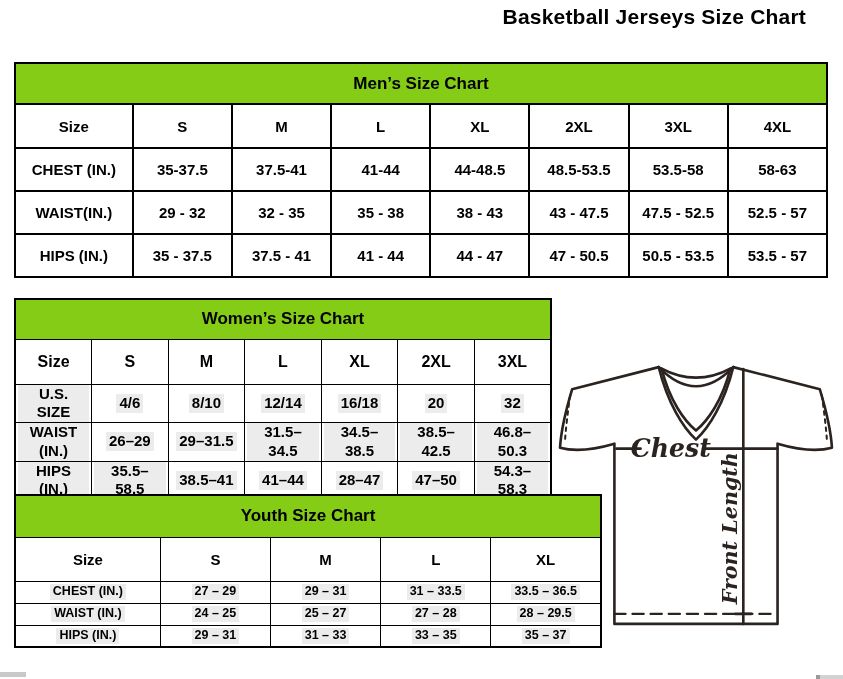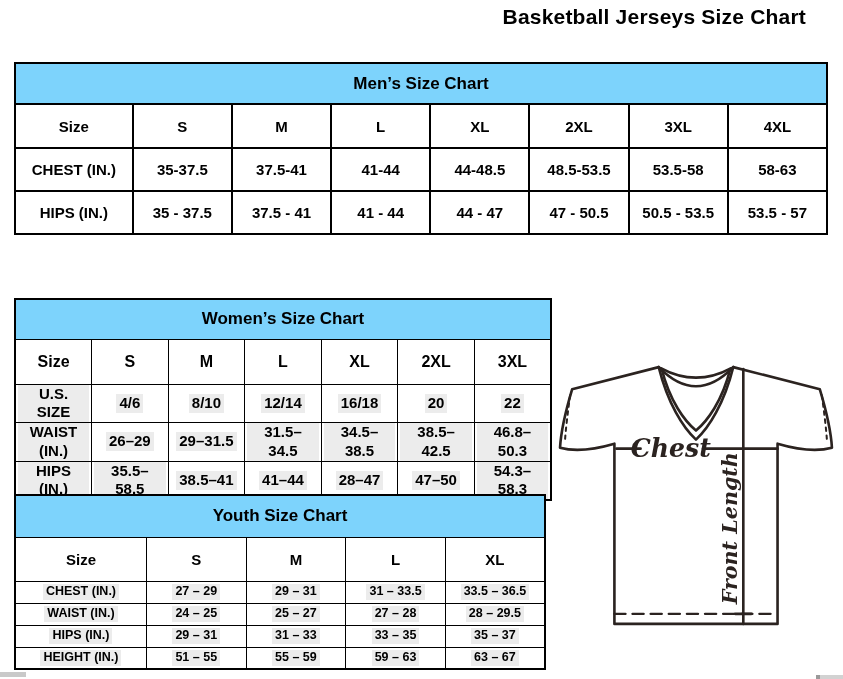--- a/index.html
+++ b/index.html
@@ -7,42 +7,42 @@
               font-family:"Liberation Sans", sans-serif; }
   #page { position:relative; width:843px; height:679px; background:#fff; }
 
   .page-title { position:absolute; top:5px; left:0; width:806px; text-align:right;
                 font-size:21px; font-weight:bold; color:#000; letter-spacing:0.2px; }
 
   table.sizechart { position:absolute; border-collapse:collapse; table-layout:fixed;
                     background:#fff; color:#000; }
   table.sizechart th, table.sizechart td { text-align:center; vertical-align:middle;
                     padding:0 2px; overflow:hidden; }
-  .chart-title { background:#7dd3fc; font-weight:bold; font-size:17px; }
+  .chart-title { background:#84cc16; font-weight:bold; font-size:17px; }
 
   
   table.men { left:14px; top:62px; width:814px; border:2px solid #000; }
   table.men th, table.men td { border:2px solid #000; font-weight:bold; }
   table.men tr.title-row { height:41px; }
   table.men tr.cols-row  { height:44px; }
   table.men tr.data-row  { height:43px; }
   table.men tr.cols-row th { font-size:15px; }
   table.men tr.data-row td { font-size:15px; }
 
   
   table.women { left:14px; top:298px; width:538px; border:2px solid #000; }
   table.women th, table.women td { border:1px solid #000; font-weight:bold;margin-top:32px; }
   table.women tr.title-row { height:40px; }
   table.women tr.cols-row  { height:45px; }
   table.women tr.data-row  { height:23px; }
   table.women tr.cols-row th { font-size:16px; }
   table.women tr.data-row td { font-size:15px; }
 
   
-  table.youth { left:14px; top:494px; width:532px; border:2px solid #000;padding-left:6px; }
+  table.youth { left:14px; top:494px; width:588px; border:2px solid #000;padding-left:6px; }
   table.youth th, table.youth td { border:1px solid #000; font-weight:bold; }
   table.youth tr.title-row { height:42px; }
   table.youth tr.cols-row  { height:44px; }
   table.youth tr.data-row  { height:22px; }
   table.youth tr.cols-row th { font-size:15px; }
   table.youth tr.data-row td { font-size:12.5px; }
 
   .hl { background:#ececec; padding:0 3px; display:inline-block; line-height:1.25; }
 
   
@@ -94,20 +94,30 @@
         <td>CHEST (IN.)</td>
         <td>35-37.5</td>
         <td>37.5-41</td>
         <td>41-44</td>
         <td>44-48.5</td>
         <td>48.5-53.5</td>
         <td>53.5-58</td>
         <td>58-63</td>
       </tr>
       <tr class="data-row">
+        <td>WAIST(IN.)</td>
+        <td>29 - 32</td>
+        <td>32 - 35</td>
+        <td>35 - 38</td>
+        <td>38 - 43</td>
+        <td>43 - 47.5</td>
+        <td>47.5 - 52.5</td>
+        <td>52.5 - 57</td>
+      </tr>
+      <tr class="data-row">
         <td>HIPS (IN.)</td>
         <td>35 - 37.5</td>
         <td>37.5 - 41</td>
         <td>41 - 44</td>
         <td>44 - 47</td>
         <td>47 - 50.5</td>
         <td>50.5 - 53.5</td>
         <td>53.5 - 57</td>
       </tr>
     </tbody>
@@ -136,21 +146,21 @@
         <th>2XL</th>
         <th>3XL</th>
       </tr>
       <tr class="data-row">
         <td><span class="hl">U.S. SIZE</span></td>
         <td><span class="hl">4/6</span></td>
         <td><span class="hl">8/10</span></td>
         <td><span class="hl">12/14</span></td>
         <td><span class="hl">16/18</span></td>
         <td><span class="hl">20</span></td>
-        <td><span class="hl">22</span></td>
+        <td><span class="hl">32</span></td>
       </tr>
       <tr class="data-row">
         <td><span class="hl">WAIST (IN.)</span></td>
         <td><span class="hl">26–29</span></td>
         <td><span class="hl">29–31.5</span></td>
         <td><span class="hl">31.5–34.5</span></td>
         <td><span class="hl">34.5–38.5</span></td>
         <td><span class="hl">38.5–42.5</span></td>
         <td><span class="hl">46.8–50.3</span></td>
       </tr>
@@ -199,27 +209,20 @@
         <td><span class="hl">27 – 28</span></td>
         <td><span class="hl">28 – 29.5</span></td>
       </tr>
       <tr class="data-row">
         <td><span class="hl">HIPS (IN.)</span></td>
         <td><span class="hl">29 – 31</span></td>
         <td><span class="hl">31 – 33</span></td>
         <td><span class="hl">33 – 35</span></td>
         <td><span class="hl">35 – 37</span></td>
       </tr>
-      <tr class="data-row">
-        <td><span class="hl">HEIGHT (IN.)</span></td>
-        <td><span class="hl">51 – 55</span></td>
-        <td><span class="hl">55 – 59</span></td>
-        <td><span class="hl">59 – 63</span></td>
-        <td><span class="hl">63 – 67</span></td>
-      </tr>
     </tbody>
   </table>
 
   <div class="jersey-wrap">
     <svg viewBox="0 0 284 268">
       <g fill="none" stroke="#2b2320" stroke-width="2.6" stroke-linecap="round" stroke-linejoin="round">
 
         <path d="M102,8 L16,30 C10,50 5,70 4,88
                  C22,93 41,89 58,84 L58,263 L220,263 L220,84
                  C237,89 256,93 274,88 C273,70 268,50 262,30 L176,8"></path>

